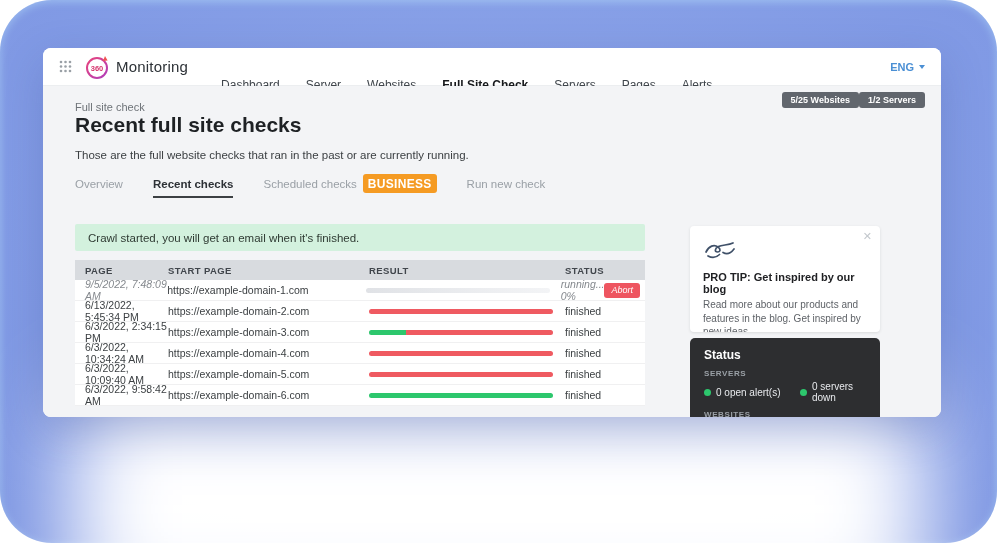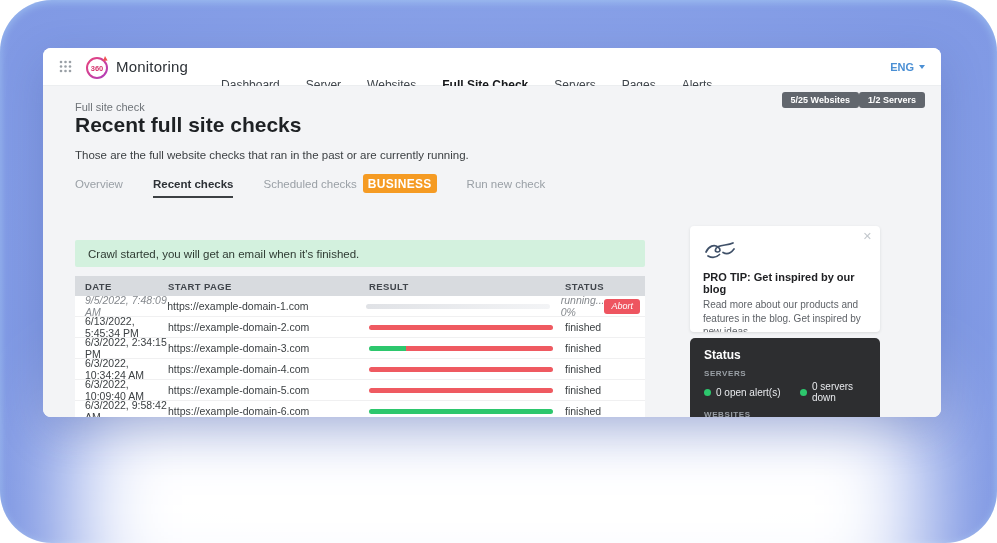--- a/index.html
+++ b/index.html
@@ -41,21 +41,21 @@
   .page-desc { position:absolute; left:32px; top:63px; font-size:11.5px; color:#3c4043; }
 
   .tabs { position:absolute; left:32px; top:88px; display:flex; gap:30px; align-items:center; }
   .tab { font-size:11.5px; color:#9aa0a6; padding-bottom:6px; border-bottom:2px solid transparent;
     display:flex; align-items:center; gap:6px; cursor:pointer; white-space:nowrap; }
   .tab.active { color:#2d3136; font-weight:700; border-bottom-color:#3c4043; }
   .biz-badge { background:#f59b23; color:#fff; font-size:12px; font-weight:700;
     padding:2.5px 5px; border-radius:3px; letter-spacing:.3px; }
 
   .main { position:absolute; left:32px; top:138px; right:0; bottom:0; }
-  .left-col { position:absolute; left:0; top:16px; width:570px; }
+  .left-col { position:absolute; left:0; top:0; width:570px; }
 
   .banner { height:27px; display:flex; align-items:center; padding:0 13px;
     background:#d3f1de; color:#2f3b33; font-size:11.5px; border-radius:2px; }
 
   .table { margin-top:9px; }
   .thead { display:flex; align-items:center; height:20px; background:#d8dbdf;
     font-size:9.5px; font-weight:700; color:#41464c; letter-spacing:.4px; }
   .trow { display:flex; align-items:center; height:21px; background:#fff;
     border-bottom:1px solid #f0f0f1; font-size:10.5px; color:#3c4043; cursor:pointer; }
   .c-date { width:93px; padding-left:10px; }
@@ -166,21 +166,21 @@
 
       <div class="main">
         <div class="left-col">
 
           <div class="banner">
             <span>Crawl started, you will get an email when it's finished.</span>
           </div>
 
           <div class="table">
             <div class="thead">
-              <span class="c-date">DATE</span>
+              <span class="c-date">PAGE</span>
               <span class="c-url">START PAGE</span>
               <span class="c-result">RESULT</span>
               <span class="c-status">STATUS</span>
             </div>
 
             <div class="trow">
               <span class="c-date italic">9/5/2022, 7:48:09 AM</span>
               <span class="c-url">https://example-domain-1.com</span>
               <span class="c-result">
                 <span class="bar">

